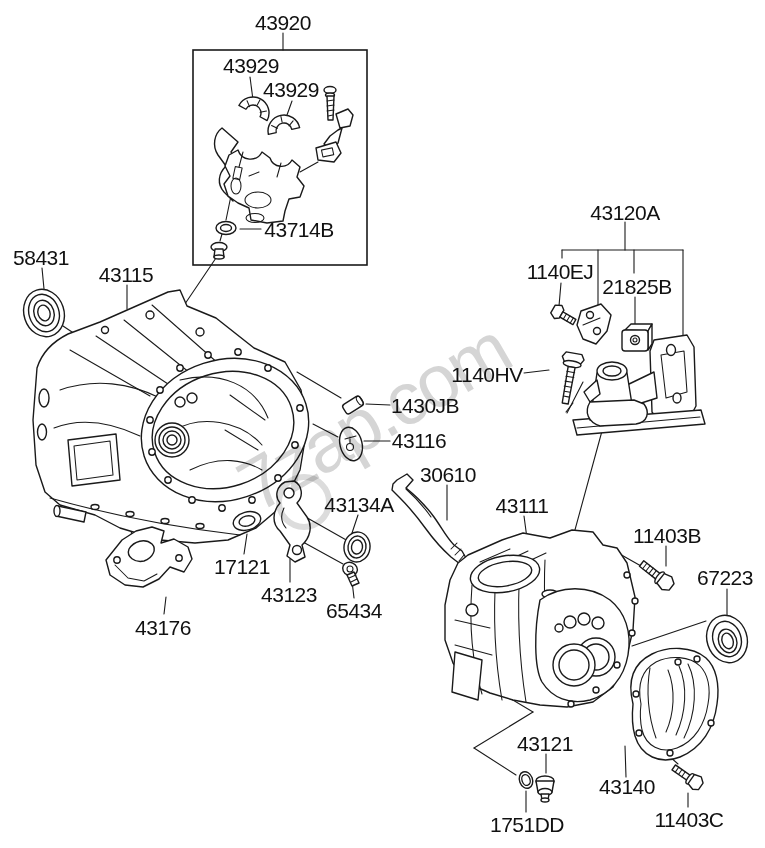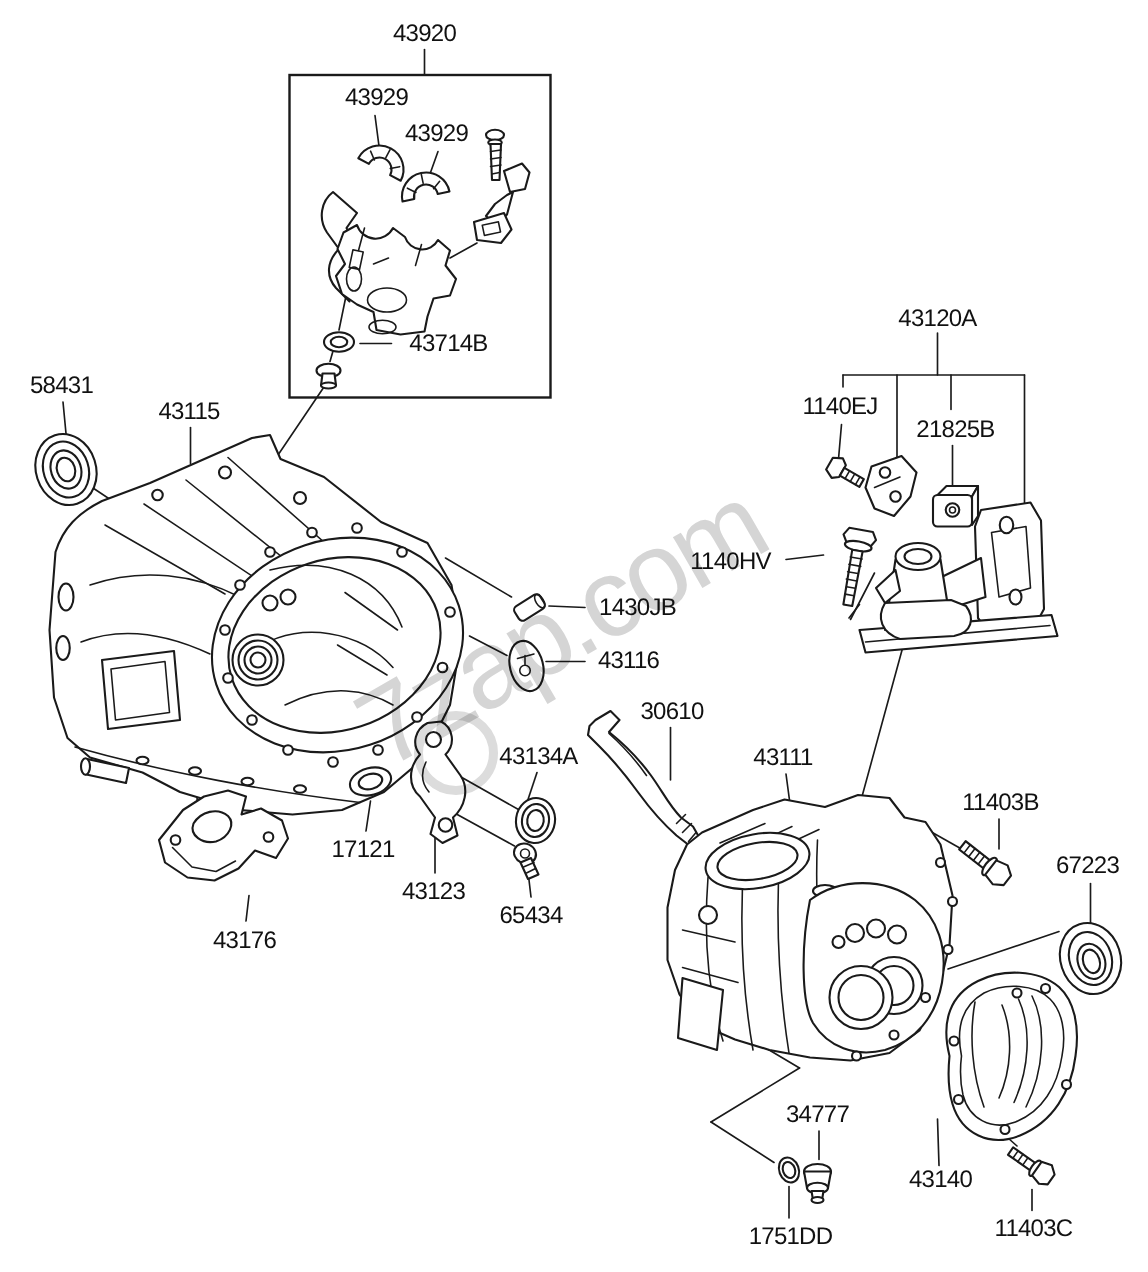--- a/index.html
+++ b/index.html
@@ -3,21 +3,21 @@
 <meta charset="utf-8">
 <style>
   html,body{margin:0;padding:0;background:#fff;}
   .stage{position:relative;width:765px;height:848px;background:#ffffff;overflow:hidden;
          font-family:"Liberation Sans", sans-serif;}
   .stage svg{position:absolute;left:0;top:0;}
   svg *{vector-effect:none;}
   .fw{stroke:#1a1a1a;fill:#ffffff;stroke-width:1.4;stroke-linejoin:round;}
   .thin{stroke:#1a1a1a;fill:none;stroke-width:1.05;stroke-linejoin:round;stroke-linecap:round;}
   .leader{stroke:#1a1a1a;fill:none;stroke-width:1.1;stroke-linecap:round;}
-  .lbl{position:absolute;transform:translateX(-50%);font-size:16px;letter-spacing:-0.5px;
+  .lbl{position:absolute;transform:translateX(-50%);font-size:21px;letter-spacing:-0.5px;
        color:#111;white-space:nowrap;line-height:24px;}
   .watermark{position:absolute;left:245px;top:452px;font-size:74px;letter-spacing:-3px;
        color:#d5d5d5;transform:rotate(-30deg);transform-origin:0 50%;line-height:80px;
        mix-blend-mode:multiply;pointer-events:none;}
   .wm-circle{position:absolute;left:276px;top:474px;width:44px;height:44px;border:6px solid #dcdcdc;
        border-radius:50%;mix-blend-mode:multiply;pointer-events:none;}
 </style>
 </head>
 <body>
 
@@ -439,17 +439,17 @@
   <div class="lbl" style="left:419px;top:429px">43116</div>
   <div class="lbl" style="left:448px;top:463px">30610</div>
   <div class="lbl" style="left:359px;top:493px">43134A</div>
   <div class="lbl" style="left:522px;top:494px">43111</div>
   <div class="lbl" style="left:667px;top:524px">11403B</div>
   <div class="lbl" style="left:725px;top:566px">67223</div>
   <div class="lbl" style="left:242px;top:555px">17121</div>
   <div class="lbl" style="left:289px;top:583px">43123</div>
   <div class="lbl" style="left:354px;top:599px">65434</div>
   <div class="lbl" style="left:163px;top:616px">43176</div>
-  <div class="lbl" style="left:545px;top:732px">34777</div>
+  <div class="lbl" style="left:545px;top:732px">43121</div>
   <div class="lbl" style="left:527px;top:813px">1751DD</div>
   <div class="lbl" style="left:627px;top:775px">43140</div>
   <div class="lbl" style="left:689px;top:808px">11403C</div>
 </div>
 
 </body></html>

